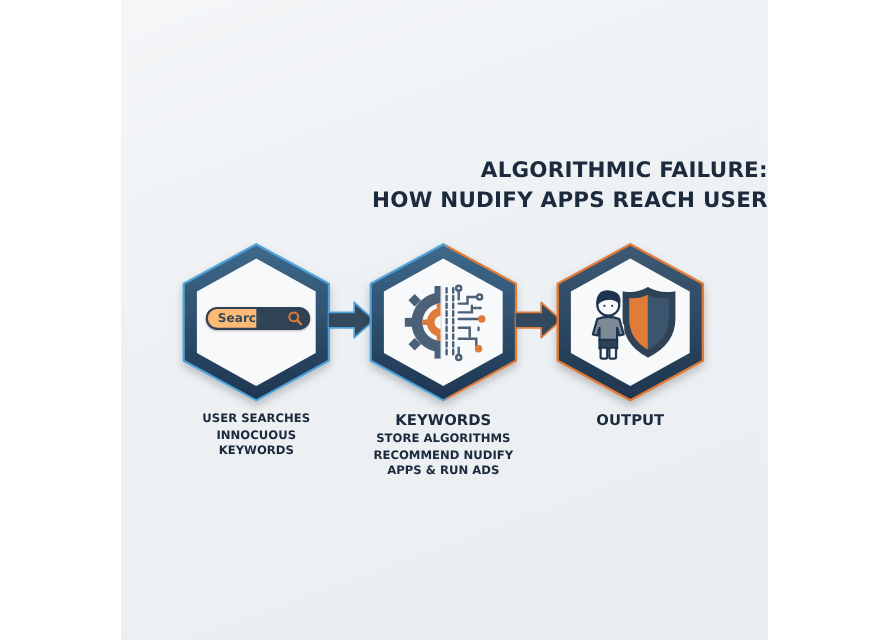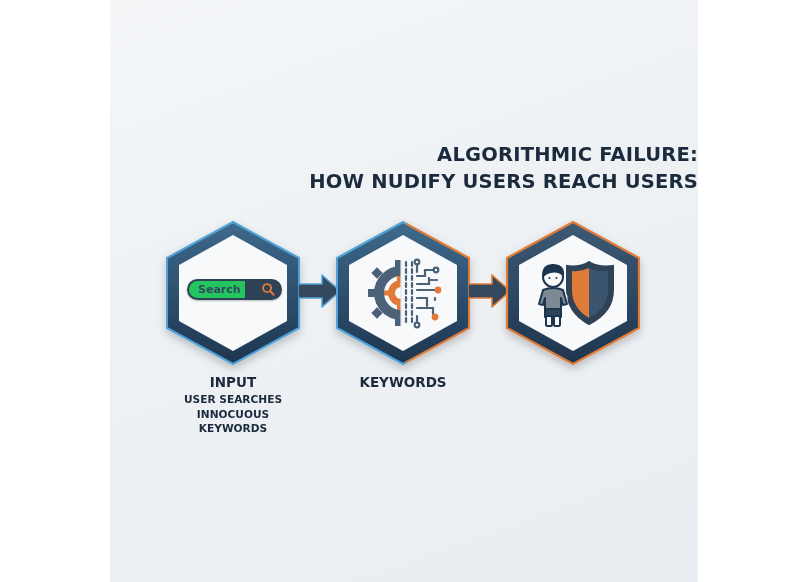--- a/index.html
+++ b/index.html
@@ -23,34 +23,34 @@
   .caption {
     position: absolute; width: 170px; text-align: center; color: #1b2a3d; font-weight: bold;
   }
   .caption .head { font-size: 13.5px; line-height: 17px; margin-bottom: 1px; }
   .caption .body { font-size: 10.6px; line-height: 14.6px; white-space: pre-line; }
   .searchbar {
     position: absolute; left: 187px; top: 279px; width: 95px; height: 21px;
     border-radius: 11px; background: #2f4256; box-shadow: 0 1px 2px rgba(0,0,0,0.25);
   }
   .searchbar .field {
-    position: absolute; left: 2px; top: 2px; width: 56px; height: 17px; border-radius: 9px 0 0 9px;
-    background: #22c55e; color: #34495e; font-size: 11px; line-height: 17px; font-weight: bold;
+    position: absolute; left: 2px; top: 2px; width: 44px; height: 17px; border-radius: 9px 0 0 9px;
+    background: #fdba74; color: #34495e; font-size: 11px; line-height: 17px; font-weight: bold;
     padding-left: 9px; box-sizing: border-box;
   }
   .searchbar .mag { position: absolute; right: 6px; top: 3px; width: 15px; height: 15px; }
 </style>
 </head>
 <body>
 
 <div class="panel"></div>
 
 <div class="title">
   <div>ALGORITHMIC FAILURE:</div>
-  <div>HOW NUDIFY USERS REACH USERS</div>
+  <div>HOW NUDIFY APPS REACH USER</div>
 </div>
 
 <div class="hex" style="left:163px; top:220px;">
   <svg viewBox="0 0 140 146">
     <defs>
       <linearGradient id="g1" x1="0" y1="0" x2="0" y2="1">
         <stop offset="0" stop-color="#3e6a8c"></stop>
           <stop offset="1" stop-color="#1e3550"></stop>
       </linearGradient>
       <filter id="sh" x="-20%" y="-20%" width="140%" height="150%">
@@ -166,22 +166,25 @@
       <rect x="51" y="96" width="6" height="10" rx="1.5" fill="#f7f9fb"></rect>
       <circle cx="50" cy="57" r="10" fill="#f7f9fb"></circle>
       <path d="M40,56 Q40,44 51,45 Q61,46 60,55 Q55,50 47,52 Q43,53 40,56 Z" fill="#1e3550"></path>
       <circle cx="46.5" cy="58" r="1" fill="#1e3550" stroke="none"></circle>
       <circle cx="53.5" cy="58" r="1" fill="#1e3550" stroke="none"></circle>
     </g>
   </svg>
 </div>
 
 <div class="caption" style="left:148px; top:374px;">
-  <div class="head">INPUT</div>
   <div class="body">USER SEARCHES
 INNOCUOUS
 KEYWORDS</div>
 </div>
 <div class="caption" style="left:318px; top:374px;">
   <div class="head">KEYWORDS</div>
+  <div class="body">STORE ALGORITHMS
+RECOMMEND NUDIFY
+APPS &amp; RUN ADS</div>
 </div>
 <div class="caption" style="left:488px; top:374px;">
+  <div class="head">OUTPUT</div>
 </div>
 
 </body></html>

